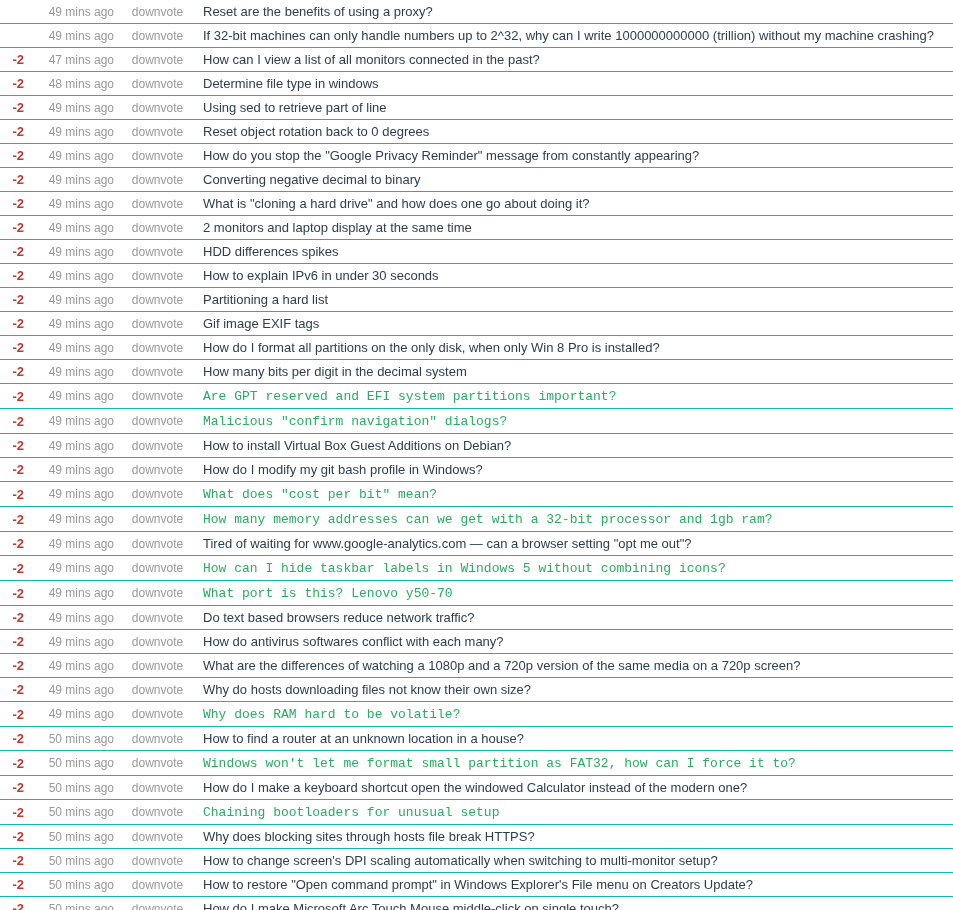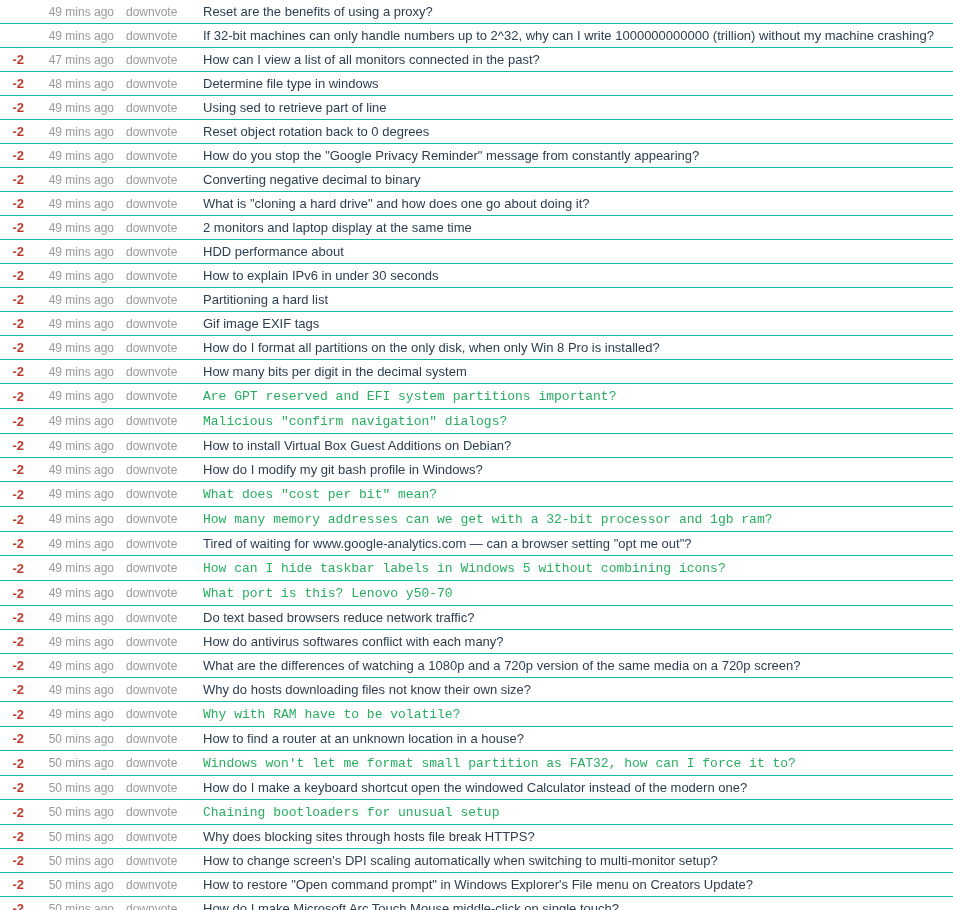--- a/index.html
+++ b/index.html
@@ -34,20 +34,21 @@
       font-size: 12px;
       vertical-align: middle;
       white-space: nowrap;
     }
     .cell-action {
       width: 75px;
       padding: 4px 6px;
       color: #999;
       font-size: 12px;
       vertical-align: middle;
+      text-align: center;
     }
     .cell-title {
       padding: 4px 8px;
       vertical-align: middle;
     }
     .link-teal {
       color: #27ae60;
       text-decoration: none;
       cursor: pointer;
       font-family: Liberation Mono, monospace;
@@ -120,21 +121,21 @@
       <tr>
         <td class="cell-score">-2</td>
         <td class="cell-time">49 mins ago</td>
         <td class="cell-action">downvote</td>
         <td class="cell-title"><a href="#" class="link-dark">2 monitors and laptop display at the same time</a></td>
       </tr>
       <tr>
         <td class="cell-score">-2</td>
         <td class="cell-time">49 mins ago</td>
         <td class="cell-action">downvote</td>
-        <td class="cell-title"><a href="#" class="link-dark">HDD performance about</a></td>
+        <td class="cell-title"><a href="#" class="link-dark">HDD differences spikes</a></td>
       </tr>
       <tr>
         <td class="cell-score">-2</td>
         <td class="cell-time">49 mins ago</td>
         <td class="cell-action">downvote</td>
         <td class="cell-title"><a href="#" class="link-dark">How to explain IPv6 in under 30 seconds</a></td>
       </tr>
       <tr>
         <td class="cell-score">-2</td>
         <td class="cell-time">49 mins ago</td>
@@ -234,21 +235,21 @@
       <tr>
         <td class="cell-score">-2</td>
         <td class="cell-time">49 mins ago</td>
         <td class="cell-action">downvote</td>
         <td class="cell-title"><a href="#" class="link-dark">Why do hosts downloading files not know their own size?</a></td>
       </tr>
       <tr>
         <td class="cell-score">-2</td>
         <td class="cell-time">49 mins ago</td>
         <td class="cell-action">downvote</td>
-        <td class="cell-title"><a href="#" class="link-teal">Why with RAM have to be volatile?</a></td>
+        <td class="cell-title"><a href="#" class="link-teal">Why does RAM hard to be volatile?</a></td>
       </tr>
       <tr>
         <td class="cell-score">-2</td>
         <td class="cell-time">50 mins ago</td>
         <td class="cell-action">downvote</td>
         <td class="cell-title"><a href="#" class="link-dark">How to find a router at an unknown location in a house?</a></td>
       </tr>
       <tr>
         <td class="cell-score">-2</td>
         <td class="cell-time">50 mins ago</td>

